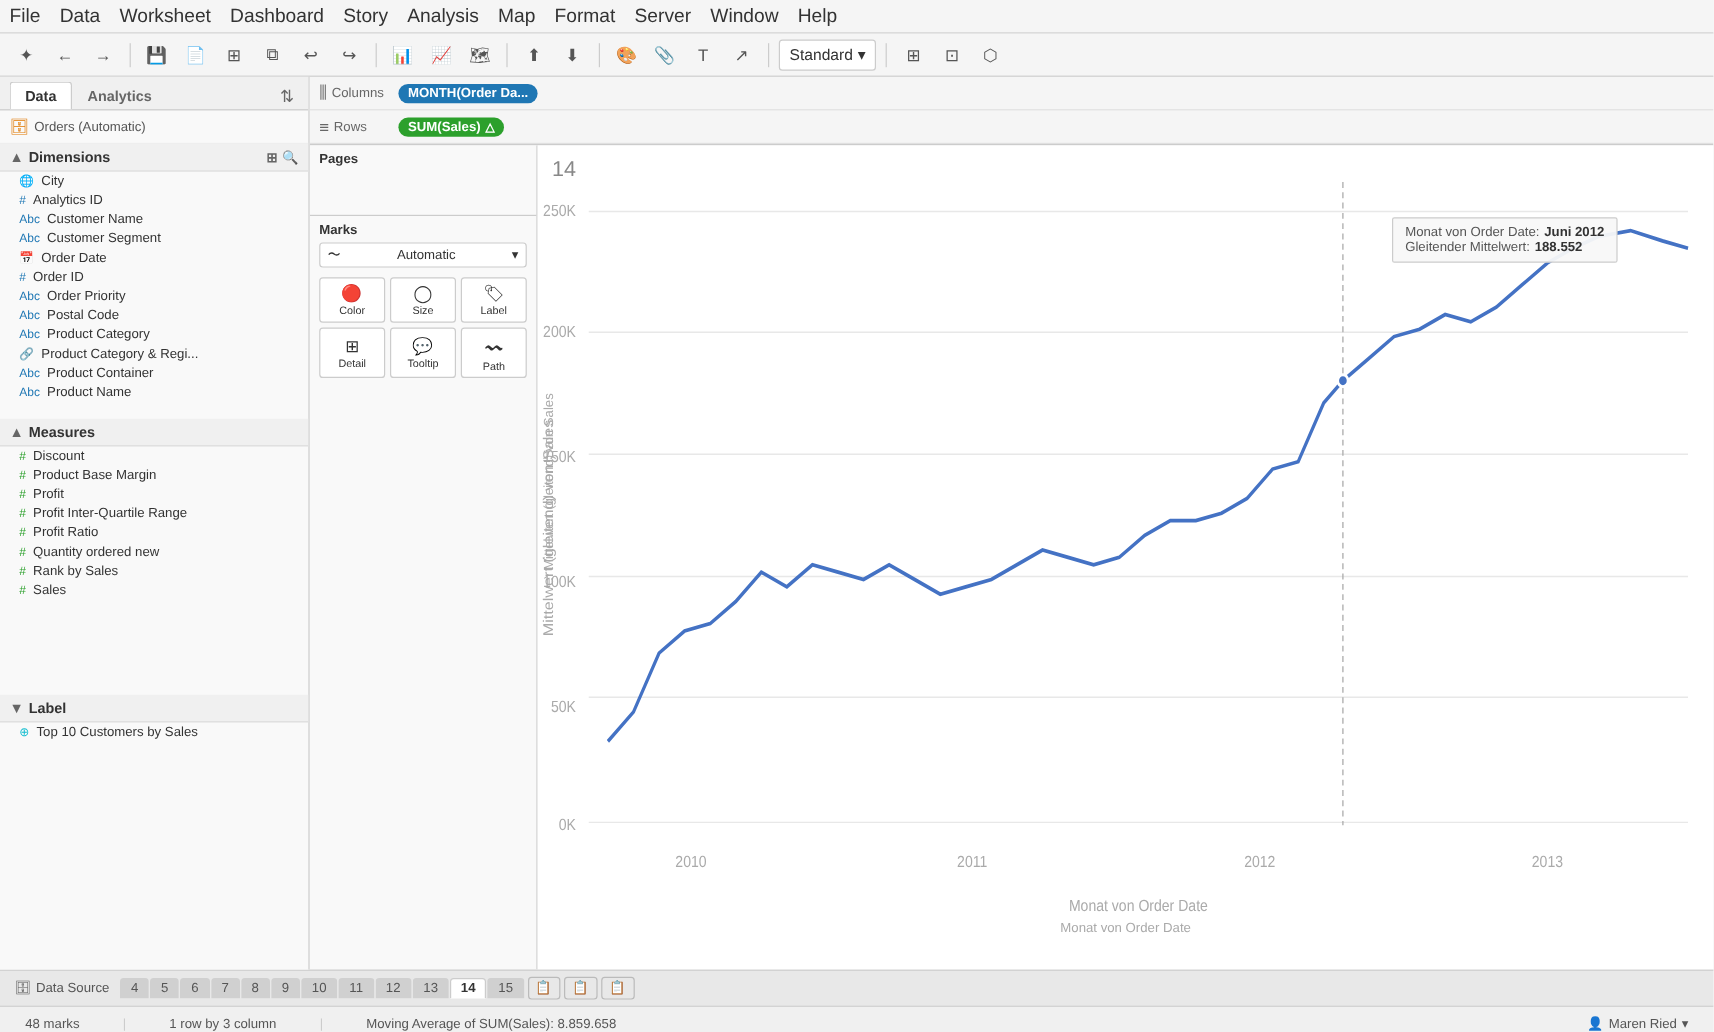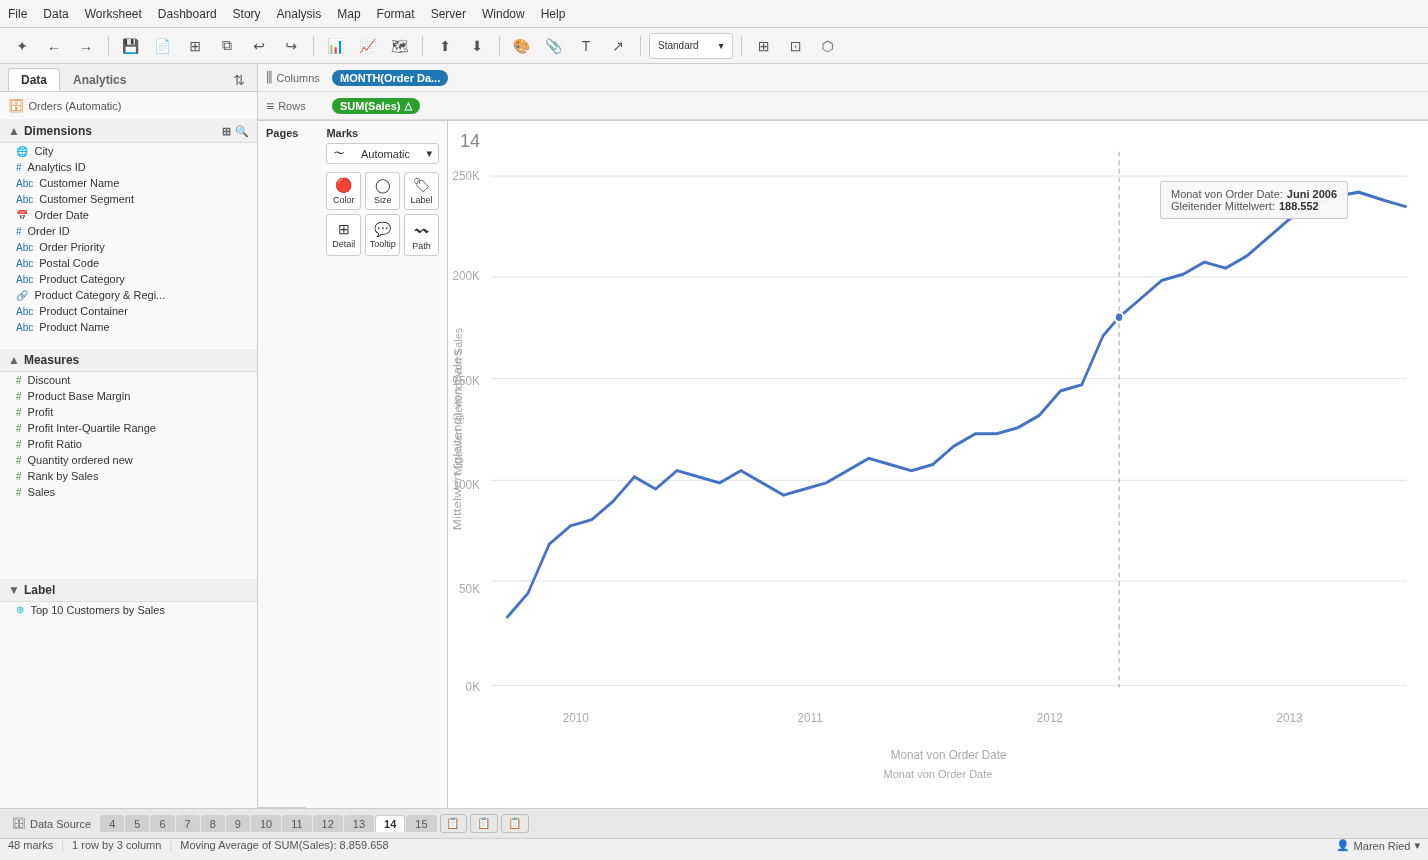--- a/index.html
+++ b/index.html
@@ -3,37 +3,37 @@
   <meta charset="utf-8">
   <style>
     * { box-sizing: border-box; margin: 0; padding: 0; }
     body { font-family: 'Segoe UI', Arial, sans-serif; font-size: 12px; background: #f0f0f0; color: #333; overflow: hidden; }
 
     
     .menu-bar {
       display: flex; align-items: center; background: #f5f5f5; border-bottom: 1px solid #ccc;
       height: 28px; padding: 0 8px; gap: 16px;
     }
-    .menu-item { font-size: 12px; cursor: pointer; color: #333; }
+    .menu-item { font-size: 16px; cursor: pointer; color: #333; }
 
     
     .toolbar {
       display: flex; align-items: center; background: #f5f5f5; border-bottom: 1px solid #ccc;
       height: 36px; padding: 0 8px; gap: 4px;
     }
     .toolbar-btn {
       display: flex; align-items: center; justify-content: center;
       width: 28px; height: 26px; border: 1px solid transparent; border-radius: 3px;
       cursor: pointer; color: #555; font-size: 14px;
     }
     .toolbar-sep { width: 1px; height: 20px; background: #ccc; margin: 0 4px; }
     .dropdown-btn {
-      display: flex; align-items: center; gap: 20px; padding: 2px 8px;
+      display: flex; align-items: center; gap: 4px; padding: 2px 8px;
       border: 1px solid #ccc; border-radius: 3px; background: white; cursor: pointer;
-      font-size: 10px; height: 26px;
+      font-size: 13px; height: 26px;
     }
 
     
     .main-layout {
       display: flex; height: calc(860px - 28px - 36px - 30px - 22px);
     }
 
     
     .left-panel {
       width: 258px; background: #f9f9f9; border-right: 1px solid #ccc;
@@ -95,21 +95,21 @@
     .pill-green { background: #2ca02c; color: white; }
     .pill-icon { font-size: 10px; }
 
     
     .middle-layout {
       display: flex; flex: 1; overflow: hidden;
     }
 
     .pages-filters-marks {
       width: 190px; background: #f9f9f9; border-right: 1px solid #ccc;
-      display: flex; flex-direction: row;
+      display: flex; flex-direction: column;
     }
 
     .pfm-section {
       border-bottom: 1px solid #ccc; padding: 6px 8px;
     }
     .pfm-title {
       font-size: 11px; font-weight: 700; color: #333; margin-bottom: 4px;
     }
     .pfm-empty { min-height: 30px; }
 
@@ -157,22 +157,22 @@
       padding: 2px 6px; font-size: 11px; color: #666; cursor: pointer;
       border: 1px solid #bbb; border-radius: 3px; background: #e8e8e8; margin-left: 2px;
     }
     .datasource-tab {
       padding: 2px 8px; font-size: 11px; cursor: pointer; color: #555;
       display: flex; align-items: center; gap: 4px;
     }
 
     
     .status-bar {
-      display: flex; align-items: flex-start; background: #f0f0f0; border-top: 1px solid #ccc;
-      height: 22px; padding: 0 8px; font-size: 11px; color: #555;
+      display: flex; align-items: flex-end; background: #f0f0f0; border-top: 1px solid #ccc;
+      height: 22px; padding: 0 21px; font-size: 11px; color: #555; gap: 28px;
     }
     .status-right { margin-left: auto; display: flex; align-items: center; gap: 4px; }
 
     
     .chart-svg { width: 100%; height: 100%; }
   </style>
 </head>
 <body>
 
 <div class="menu-bar">
@@ -375,21 +375,21 @@
     <div class="middle-layout">
 
       <div class="pages-filters-marks">
 
         <div class="pfm-section">
           <div class="pfm-title">Pages</div>
           <div class="pfm-empty"></div>
         </div>
 
 
-        <div class="pfm-section" style="flex:1; border-bottom:none;margin-left:12px;">
+        <div class="pfm-section" style="flex:1; border-bottom:none;">
           <div class="pfm-title">Marks</div>
           <div class="marks-dropdown">
             <span style="font-size:11px;">〜</span>
             <span>Automatic</span>
             <span>▾</span>
           </div>
           <div class="marks-grid">
             <div class="mark-btn">
               <span class="mark-icon">🔴</span>
               <span>Color</span>
@@ -418,21 +418,21 @@
         </div>
       </div>
 
       <div class="viz-canvas">
         <div class="viz-number">14</div>
 
         
         <div class="tooltip-box">
           <div class="t-line">
             <span>Monat von Order Date:</span>
-            <span class="tooltip-bold">Juni 2006</span>
+            <span class="tooltip-bold">Juni 2012</span>
           </div>
           <div class="t-line">
             <span>Gleitender Mittelwert:</span>
             <span class="tooltip-bold">188.552</span>
           </div>
         </div>
 
         
         <svg class="chart-svg" viewBox="0 0 920 560" preserveAspectRatio="none">
 

